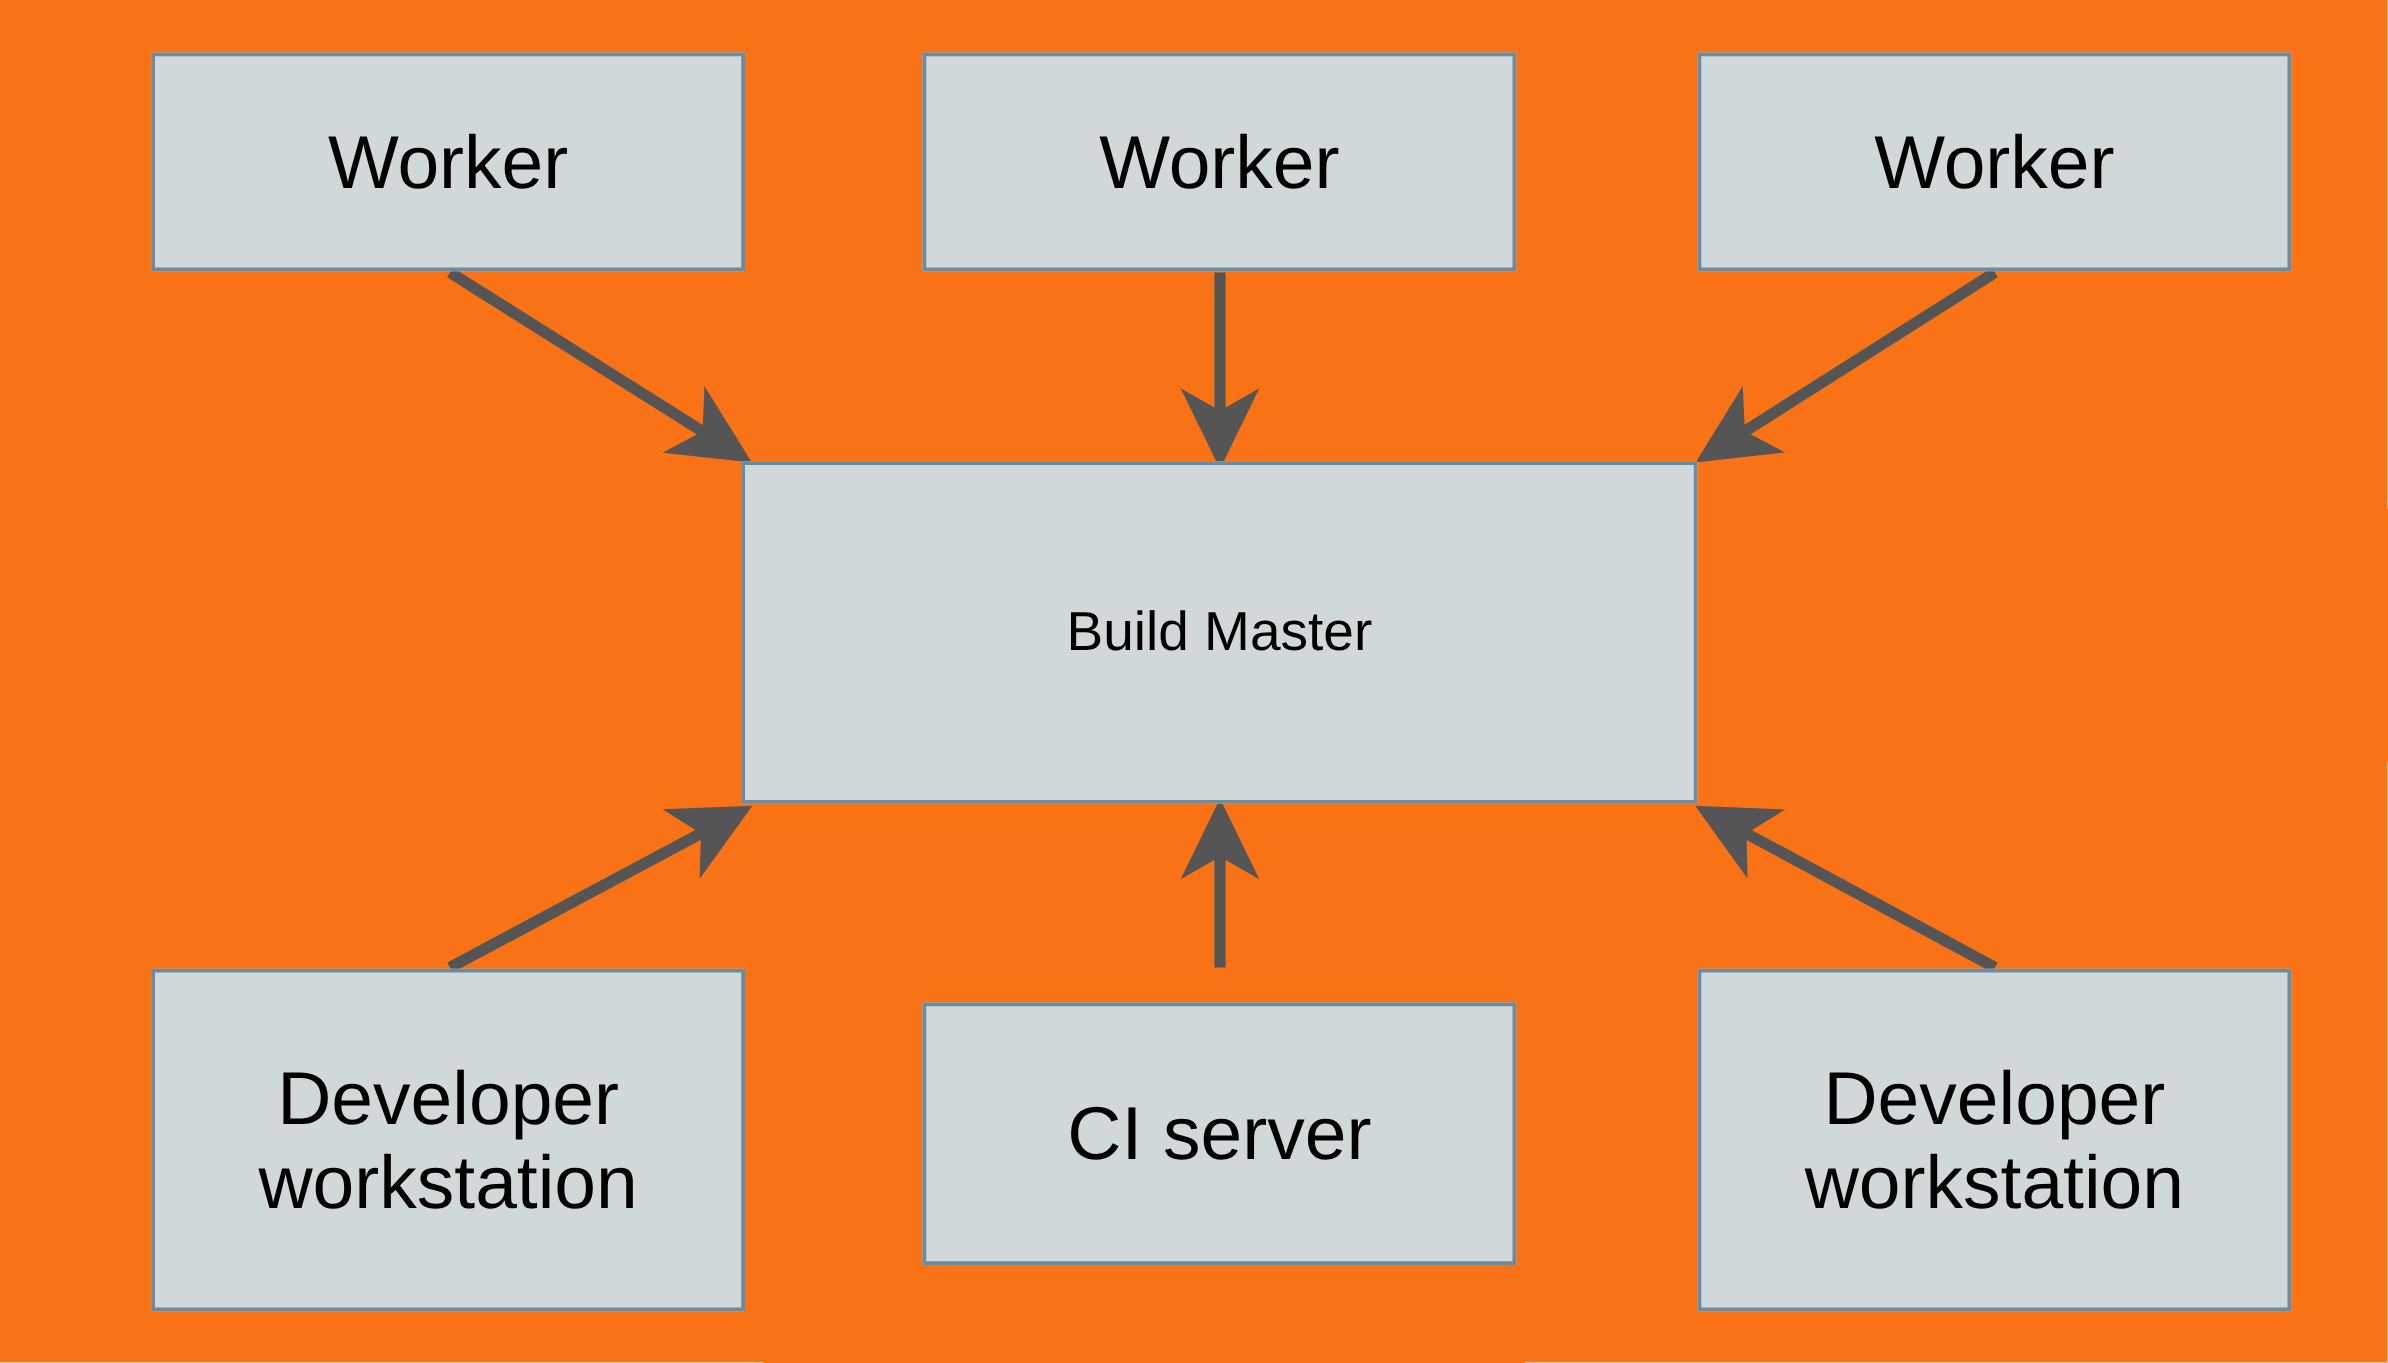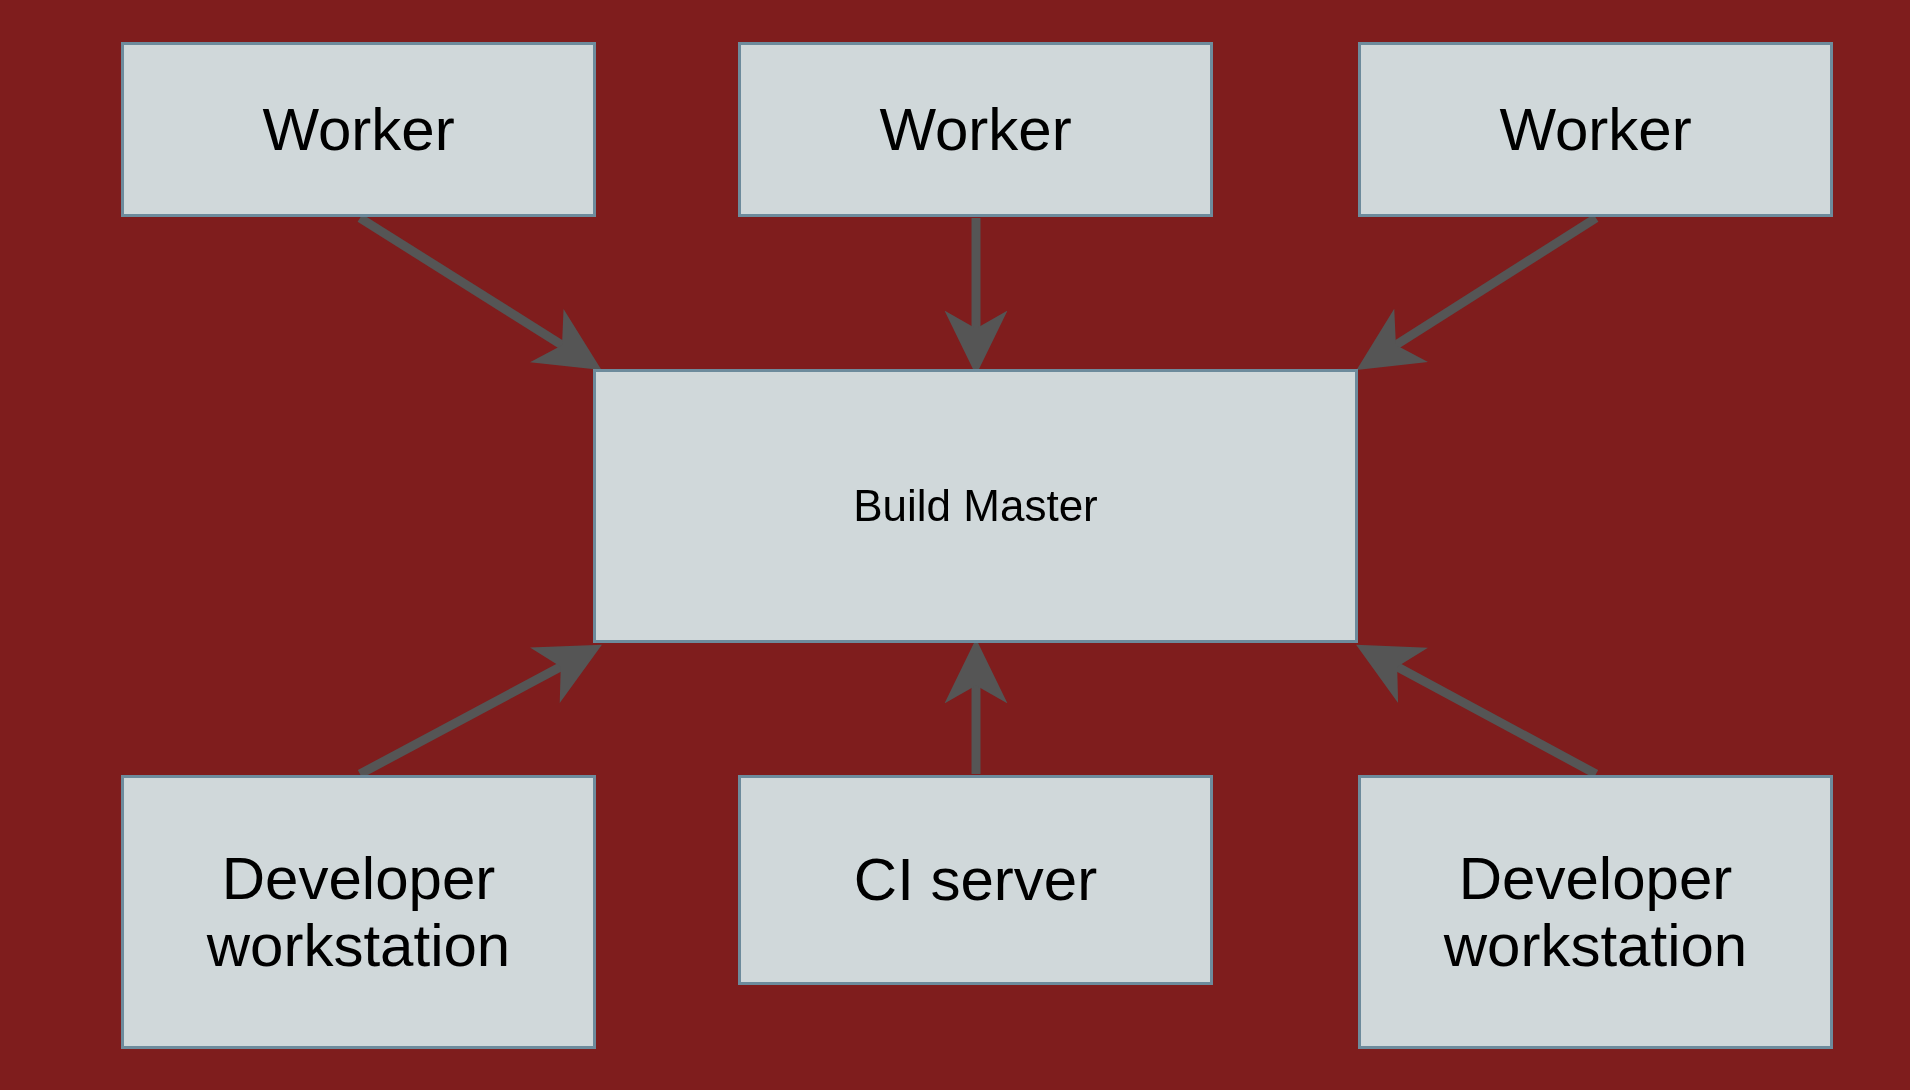--- a/index.html
+++ b/index.html
@@ -7,21 +7,21 @@
     padding: 0;
     background: #ffffff;
   }
   body {
     font-family: "Liberation Sans", sans-serif;
   }
   #canvas {
     position: relative;
     width: 1910px;
     height: 1090px;
-    background: #7f1d1d;
+    background: #f97316;
     overflow: hidden;
   }
   .node {
     position: absolute;
     box-sizing: border-box;
     background: #d0d8da;
     border: 3px solid #6d8b9c;
     display: flex;
     align-items: center;
     justify-content: center;
@@ -36,21 +36,21 @@
     white-space: pre-line;
   }
   
   .worker-1 { left: 121px; top: 42px;  width: 475px; height: 175px; font-size: 60px; }
   .worker-2 { left: 738px; top: 42px;  width: 475px; height: 175px; font-size: 60px; }
   .worker-3 { left: 1358px; top: 42px; width: 475px; height: 175px; font-size: 60px; }
   
   .build-master { left: 593px; top: 369px; width: 765px; height: 274px; font-size: 44px; }
   
   .dev-left  { left: 121px;  top: 775px; width: 475px; height: 274px; font-size: 60px; }
-  .ci-server { left: 738px;  top: 775px; width: 475px; height: 210px; font-size: 60px; }
+  .ci-server { left: 738px;  top: 802px; width: 475px; height: 210px; font-size: 60px; }
   .dev-right { left: 1358px; top: 775px; width: 475px; height: 274px; font-size: 60px; }
 
   #edges {
     position: absolute;
     left: 0; top: 0;
     width: 1910px;
     height: 1090px;
     z-index: 1;
   }
 </style>

